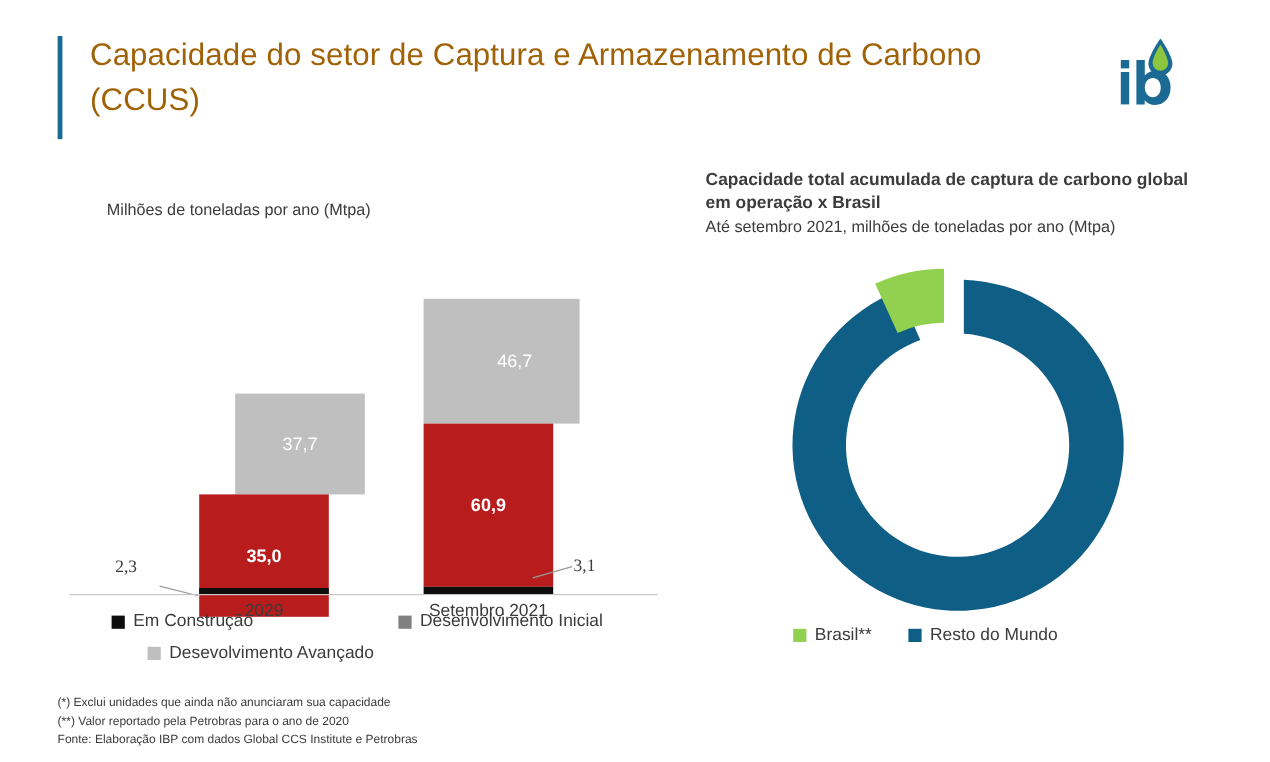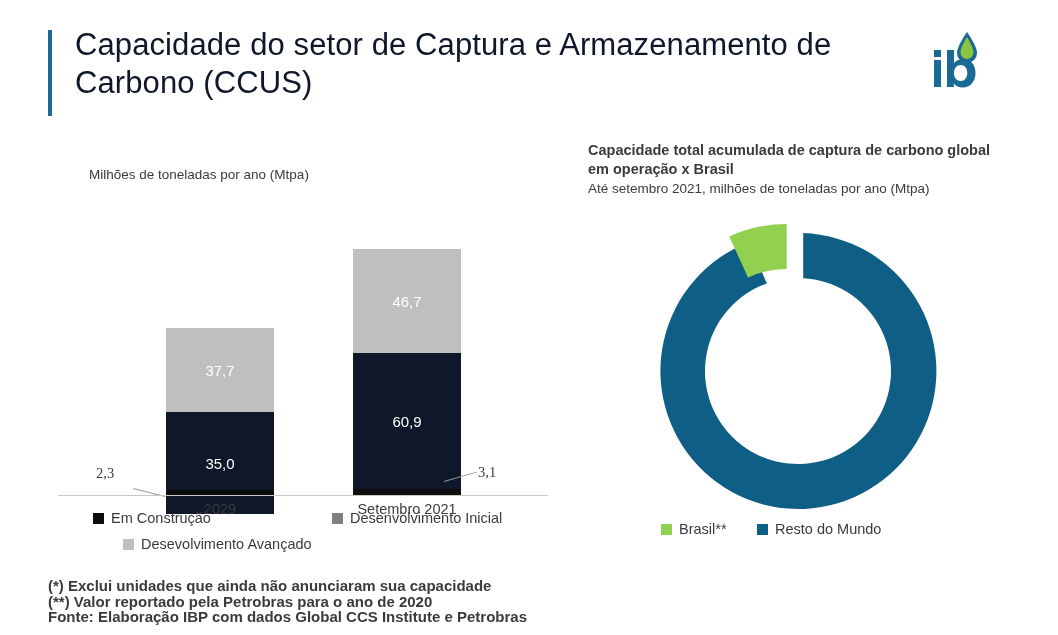--- a/index.html
+++ b/index.html
@@ -30,23 +30,23 @@
     top: 0;
     width: 4px;
     height: 86px;
     background: #1a6a93;
   }
   #page-title {
     position: absolute;
     left: 27px;
     top: -4px;
     width: 770px;
-    font-size: 31px;
+    font-size: 26px;
     line-height: 38px;
-    color: #0f172a;
+    color: #a16207;
     font-weight: 400;
     letter-spacing: 0.1px;
   }
 
   
   #logo {
     position: absolute;
     left: 925px;
     top: 30px;
     width: 70px;
@@ -100,21 +100,21 @@
     position: absolute;
     left: 0;
     width: 108px;
     display: flex;
     align-items: center;
     justify-content: center;
     color: #ffffff;
     font-size: 15px;
   }
   .seg-light { background: #bfbfbf; }
-  .seg-mid   { background: #0f172a; }
+  .seg-mid   { background: #b91c1c; font-weight: bold; }
   .seg-dark  { background: #0d0d0d; }
 
   .axis-line {
     position: absolute;
     left: 10px;
     top: 290px;
     width: 490px;
     height: 1px;
     background: #c8c8c8;
   }
@@ -197,24 +197,24 @@
     font-size: 14.5px;
     color: #3b3b3b;
   }
 
   
   #footnotes {
     position: absolute;
     left: 48px;
     top: 578px;
     width: 700px;
-    font-size: 15px;
+    font-size: 10px;
     line-height: 15.5px;
     color: #3b3b3b;
-    font-weight: bold;
+    font-weight: normal;
   }
 </style>
 </head>
 <body>
 
 <div id="header">
   <div id="title-bar"></div>
   <div id="page-title">Capacidade do setor de Captura e Armazenamento de Carbono (CCUS)</div>
 </div>
 
@@ -229,34 +229,34 @@
   </svg>
 </div>
 
 <div id="left-block">
   <div id="left-subtitle" class="chart-subtitle">Milhões de toneladas por ano (Mtpa)</div>
 
   <div id="bars">
 
     <div class="bar-group" style="left:118px; top:0; height:290px;">
 
-      <div class="seg seg-light" style="top:123px; height:84px;">
+      <div class="seg seg-light" style="top:123px; height:84px;margin-left:30px;">
         <span>37,7</span>
       </div>
 
       <div class="seg seg-mid" style="top:207px; height:102px;">
         <span>35,0</span>
       </div>
 
       <div class="seg seg-dark" style="top:285px; height:5px;"></div>
     </div>
 
     <div class="bar-group" style="left:305px; top:0; height:290px;">
 
-      <div class="seg seg-light" style="top:44px; height:104px;">
+      <div class="seg seg-light" style="top:44px; height:104px;padding-left:22px;">
         <span>46,7</span>
       </div>
 
       <div class="seg seg-mid" style="top:148px; height:136px;">
         <span>60,9</span>
       </div>
 
       <div class="seg seg-dark" style="top:284px; height:6px;"></div>
     </div>
 

